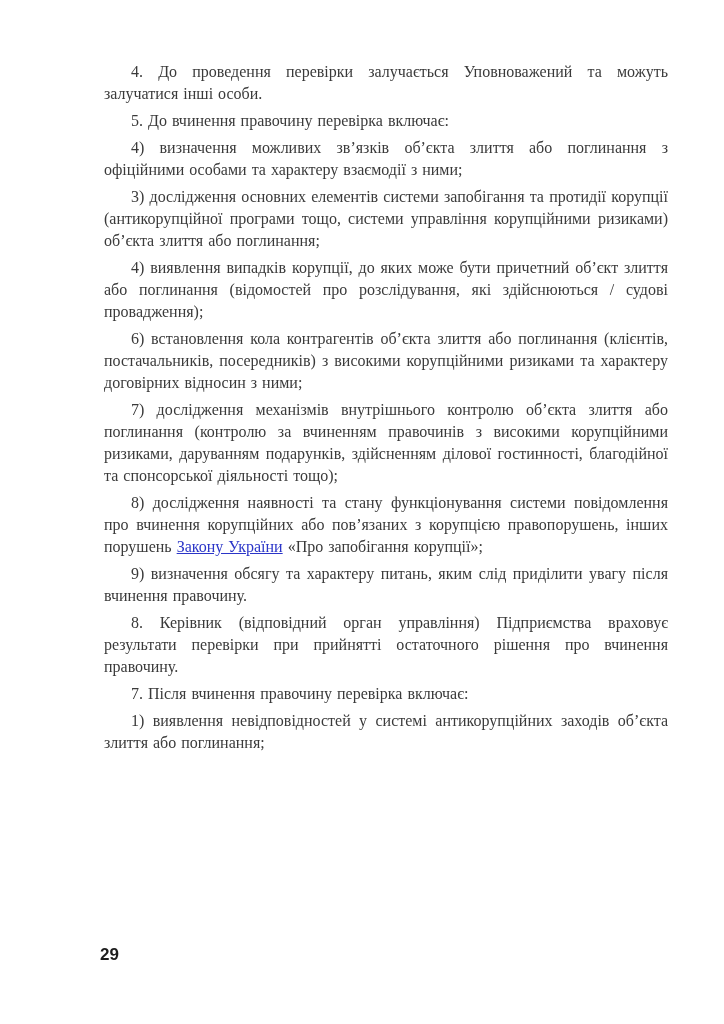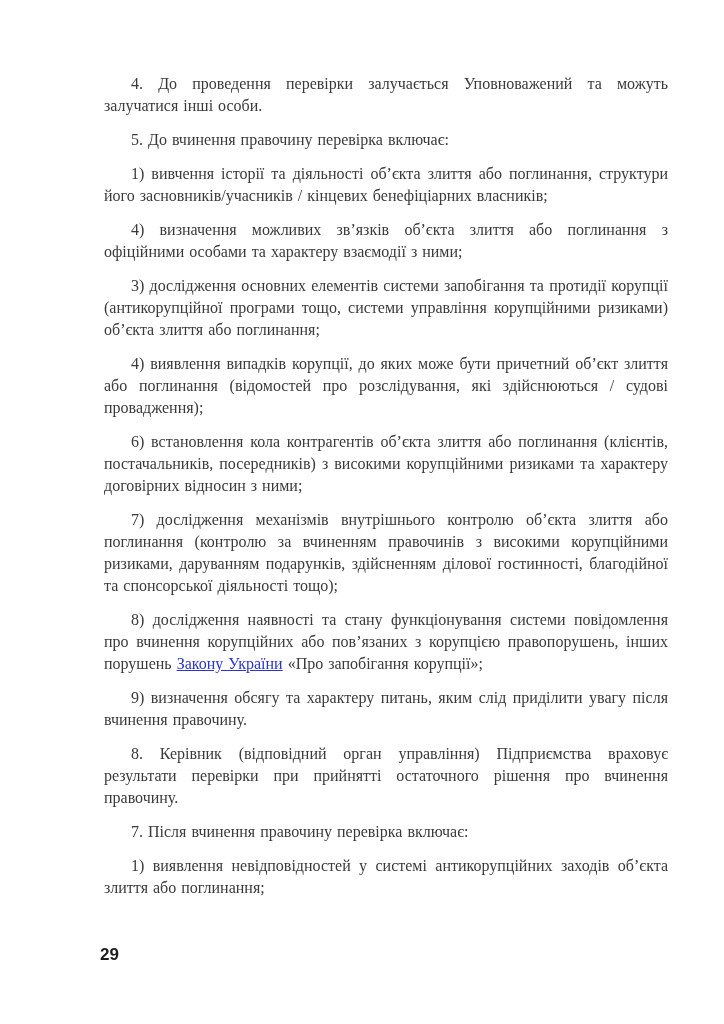--- a/index.html
+++ b/index.html
@@ -16,21 +16,21 @@
     font-family: "Liberation Serif", serif;
     color: #3a3a3a;
   }
   .content {
     position: absolute;
     left: 104px;
     top: 61px;
     width: 564px;
   }
   .para {
-    margin: 12px 0 5px 0;
+    margin: 0 0 5px 0;
     font-size: 16px;
     line-height: 22px;
     text-align: justify;
     text-align-last: left;
     text-indent: 27px;
     word-spacing: 1px;
   }
   .doc-link {
     color: #2b35c8;
     cursor: pointer;
@@ -49,21 +49,20 @@
 <body>
 
 <div class="page">
 
   <main class="content">
 
     <p class="para">4. До проведення перевірки залучається Уповноважений та можуть залучатися інші особи.</p>
 
     <p class="para">5. До вчинення правочину перевірка включає:</p>
 
-    <p class="para">1) вивчення історії та діяльності об’єкта злиття або поглинання, структури його засновників/учасників / кінцевих бенефіціарних власників;</p>
 
     <p class="para">4) визначення можливих зв’язків об’єкта злиття або поглинання з офіційними особами та характеру взаємодії з ними;</p>
 
     <p class="para">3) дослідження основних елементів системи запобігання та протидії корупції (антикорупційної програми тощо, системи управління корупційними ризиками) об’єкта злиття або поглинання;</p>
 
     <p class="para">4) виявлення випадків корупції, до яких може бути причетний об’єкт злиття або поглинання (відомостей про розслідування, які здійснюються / судові провадження);</p>
 
 
     <p class="para">6) встановлення кола контрагентів об’єкта злиття або поглинання (клієнтів, постачальників, посередників) з високими корупційними ризиками та характеру договірних відносин з ними;</p>
 

